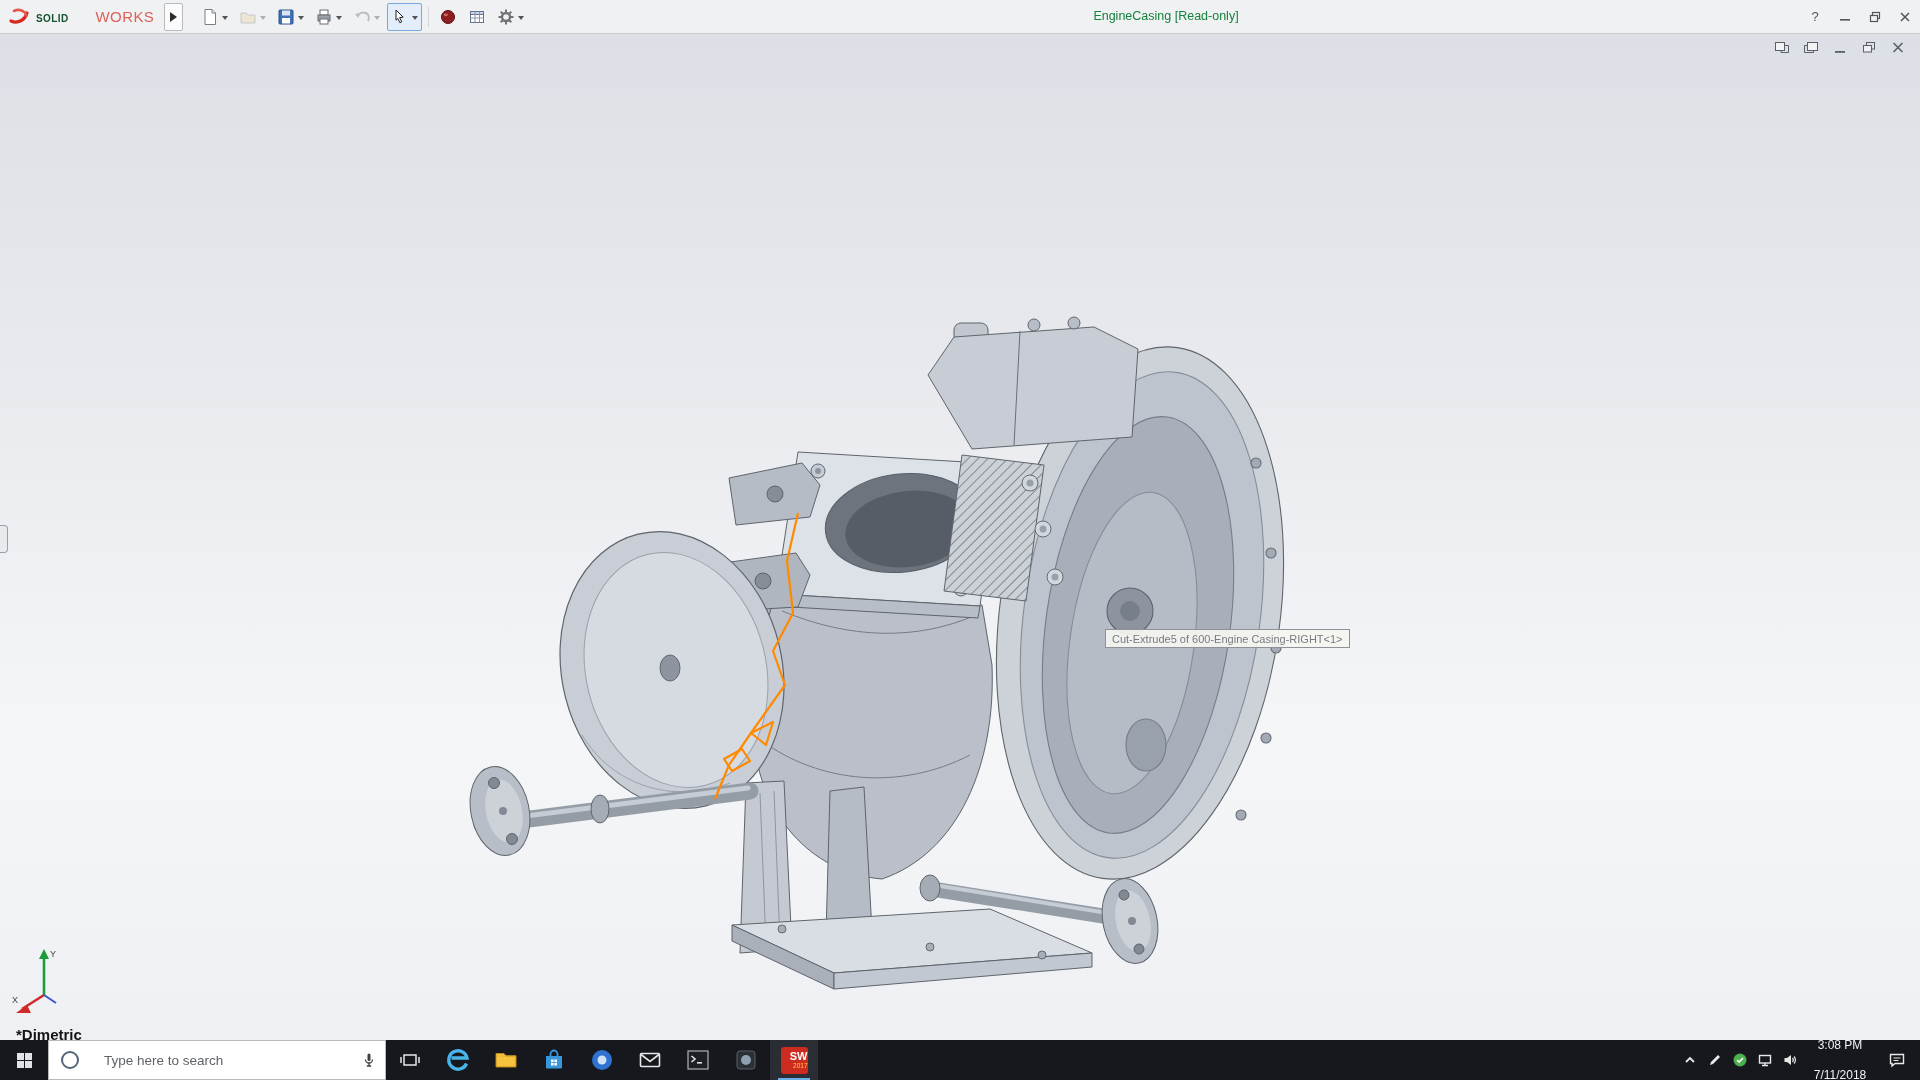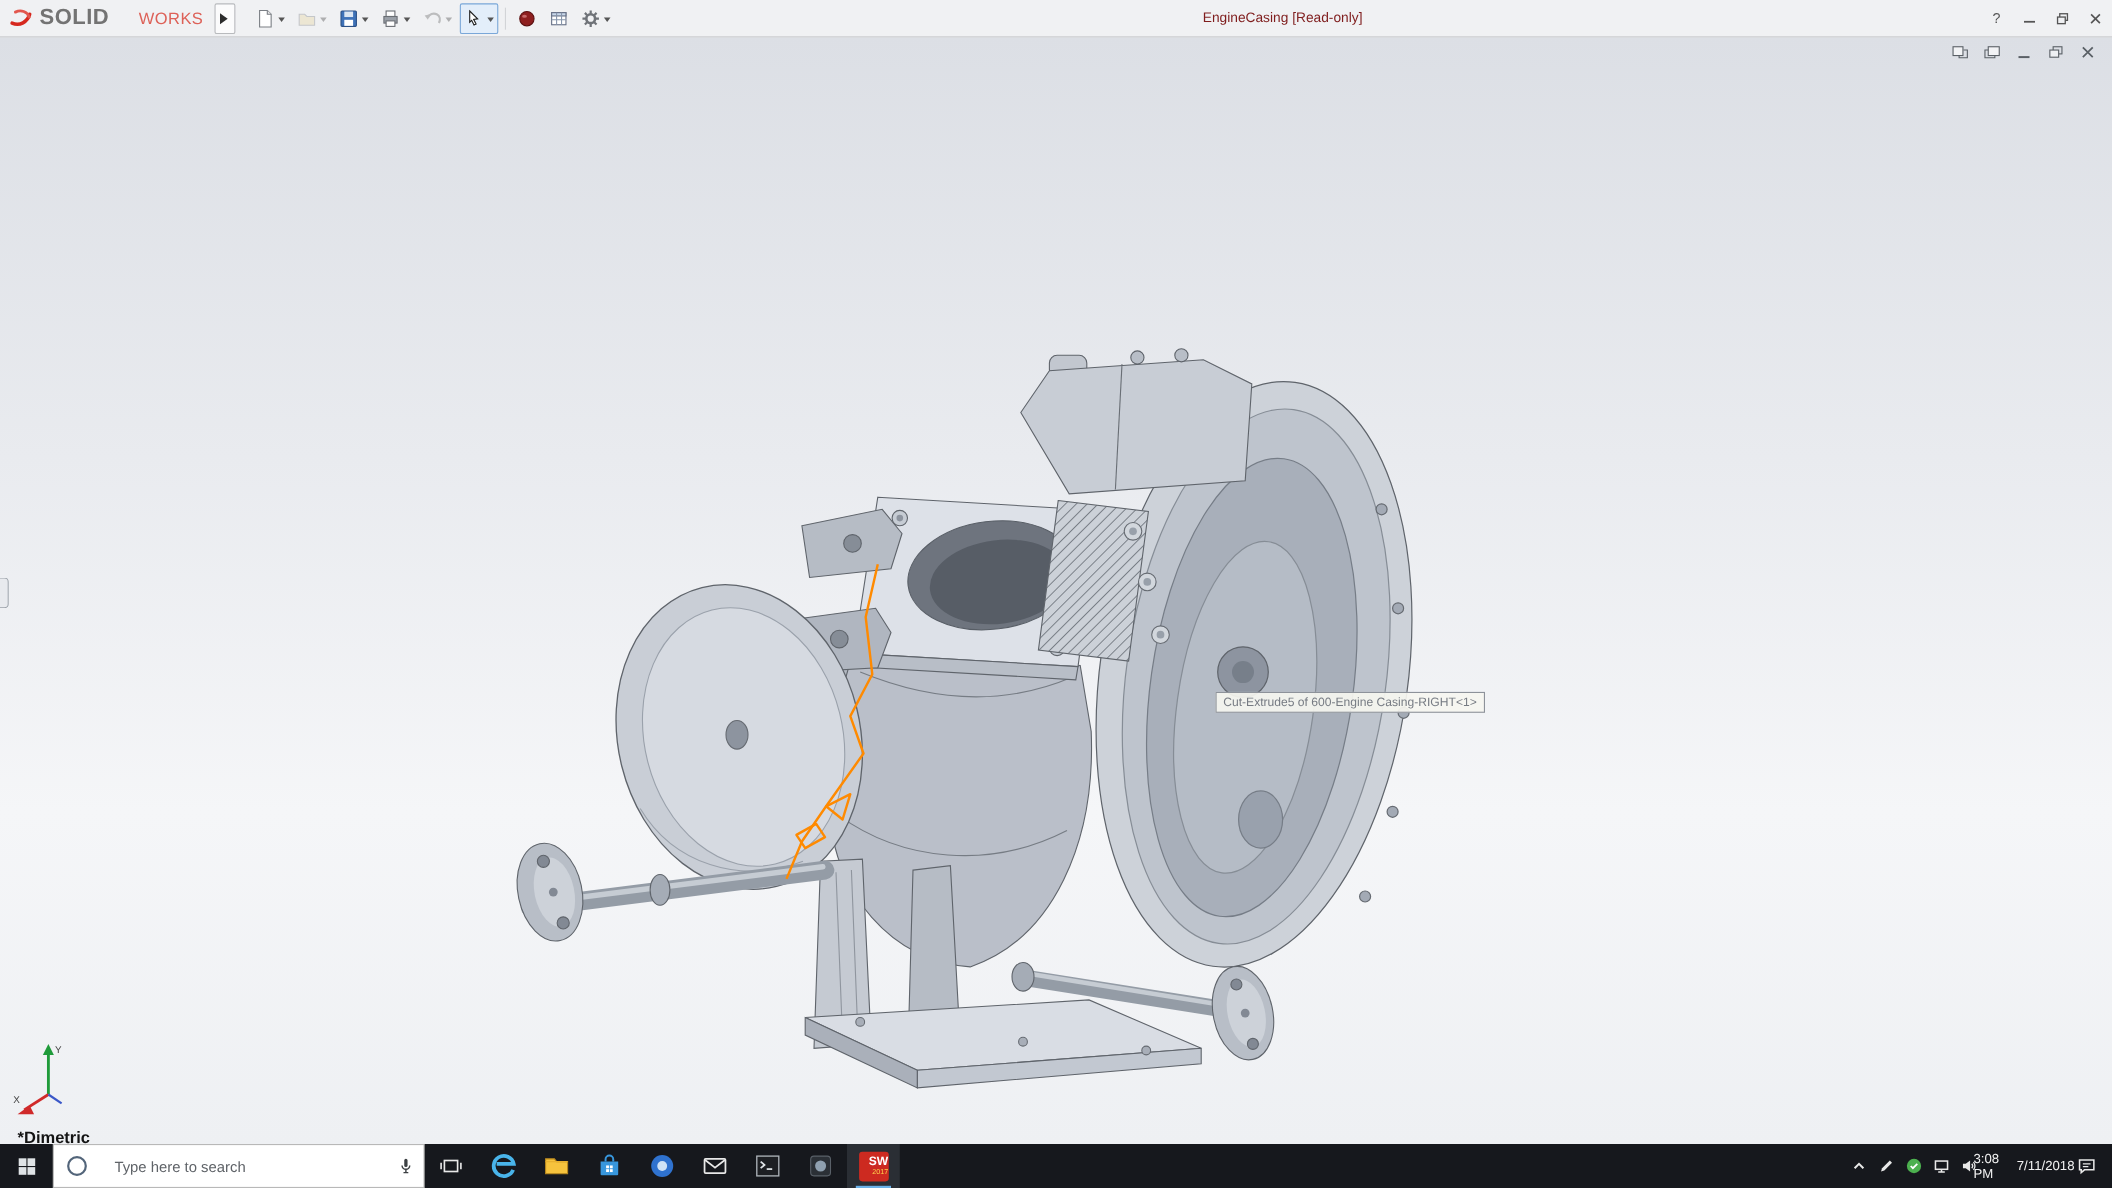--- a/index.html
+++ b/index.html
@@ -2,31 +2,31 @@
 <html><head>
 <meta charset="utf-8">
 <style>
   html,body{margin:0;padding:0;}
   body{width:1920px;height:1080px;overflow:hidden;font-family:"Liberation Sans","DejaVu Sans",sans-serif;background:#000;}
   .screen{position:relative;width:1920px;height:1080px;overflow:hidden;}
 
   
   .titlebar{position:absolute;left:0;top:0;right:0;height:33px;background:#f0f1f3;border-bottom:1px solid #c9cbce;display:flex;align-items:center;z-index:30;}
   .logo{display:flex;align-items:center;gap:4px;padding:0 8px 0 8px;}
-  .logo-solid{color:#737373;font-weight:700;font-size:20px;letter-spacing:.4px;}
+  .logo-solid{color:#14532d;font-weight:700;font-size:10px;letter-spacing:.4px;}
   .logo-works{color:#dd6158;font-weight:400;font-size:15px;letter-spacing:.4px;padding-left:27px;}
   .flyout{width:17px;height:26px;border:1px solid #b8babd;background:#fbfbfc;display:flex;align-items:center;justify-content:center;border-radius:2px;margin-left:2px;}
   .flyout .tri{width:0;height:0;border:5px solid transparent;border-left:7px solid #2b2b2b;margin-left:4px;}
   .toolbar{display:flex;align-items:center;margin-left:14px;gap:3px;}
   .tb-btn{height:26px;display:flex;align-items:center;padding:0 3px;border:1px solid transparent;border-radius:2px;}
   .tb-btn.active{border:1px solid #7aa7d8;background:#e3eefa;}
   .tb-btn.disabled{opacity:.42;}
   .caret{width:0;height:0;border:3px solid transparent;border-top:4px solid #555;margin:5px 0 0 3px;}
   .tb-sep{width:1px;height:20px;background:#d2d4d7;margin:0 3px;}
-  .win-title{position:absolute;left:1166px;top:0;transform:translateX(-50%);line-height:33px;font-size:12.5px;color:#7f1d1d;white-space:nowrap;}
+  .win-title{position:absolute;left:1166px;top:0;transform:translateX(-50%);line-height:33px;font-size:12.5px;color:#15803d;white-space:nowrap;}
   .win-controls{margin-left:auto;display:flex;height:100%;}
   .wc{width:30px;height:100%;display:flex;align-items:center;justify-content:center;color:#555;font-size:13px;}
 
   
   .viewport{position:absolute;left:0;top:33px;right:0;bottom:40px;background:linear-gradient(180deg,#dcdfe5 0%,#e9ebef 38%,#f5f6f8 70%,#eef0f3 100%);overflow:hidden;}
   .doc-controls{position:absolute;top:5px;right:12px;display:flex;gap:9px;align-items:center;}
   .dc{width:20px;height:18px;display:flex;align-items:center;justify-content:center;}
   .model{position:absolute;left:430px;top:280px;width:860px;height:720px;}
   .tip{position:absolute;left:1105px;top:596px;height:17px;display:flex;align-items:center;background:rgba(246,246,240,.92);border:1px solid #8d929a;color:#767b83;font-size:11px;padding:0 6px;white-space:nowrap;}
   .triad{position:absolute;left:10px;top:908px;width:80px;height:86px;}
@@ -43,21 +43,21 @@
   .tb-search input{flex:1;border:none;outline:none;background:transparent;font-size:13.5px;color:#222;font-family:"Liberation Sans","DejaVu Sans",sans-serif;}
   .tb-search input::placeholder{color:#5f6368;}
   .tb-slot{width:48px;display:flex;align-items:center;justify-content:center;position:relative;}
   .tb-slot.active{background:#2a2e34;}
   .tb-slot.active::after{content:"";position:absolute;left:8px;right:8px;bottom:0;height:2px;background:#6ab1e8;}
   .sw-badge{width:27px;height:27px;background:#cd2a20;border-radius:3px;display:flex;flex-direction:column;align-items:flex-end;justify-content:center;line-height:1;}
   .sw-badge .l1{font-size:11px;font-weight:700;color:#ffffff;}
   .sw-badge .l2{font-size:6.5px;color:#ffd34d;margin-top:1.5px;}
   .tray{margin-left:auto;display:flex;align-items:center;padding-right:4px;}
   .tray-item{width:25px;height:40px;display:flex;align-items:center;justify-content:center;}
-  .clock{width:76px;height:40px;display:flex;flex-direction:row;align-items:center;justify-content:center;font-size:12px;line-height:14px;color:#f2f2f2;gap:16px;}
+  .clock{width:76px;height:40px;display:flex;flex-direction:column;align-items:center;justify-content:center;font-size:12px;line-height:14px;color:#f2f2f2;gap:16px;}
   .action{width:38px;}
 </style>
 </head>
 <body>
 
 <div class="screen">
 
   <header class="titlebar">
     <div class="logo">
       <svg width="24" height="22" viewBox="0 0 24 22">

